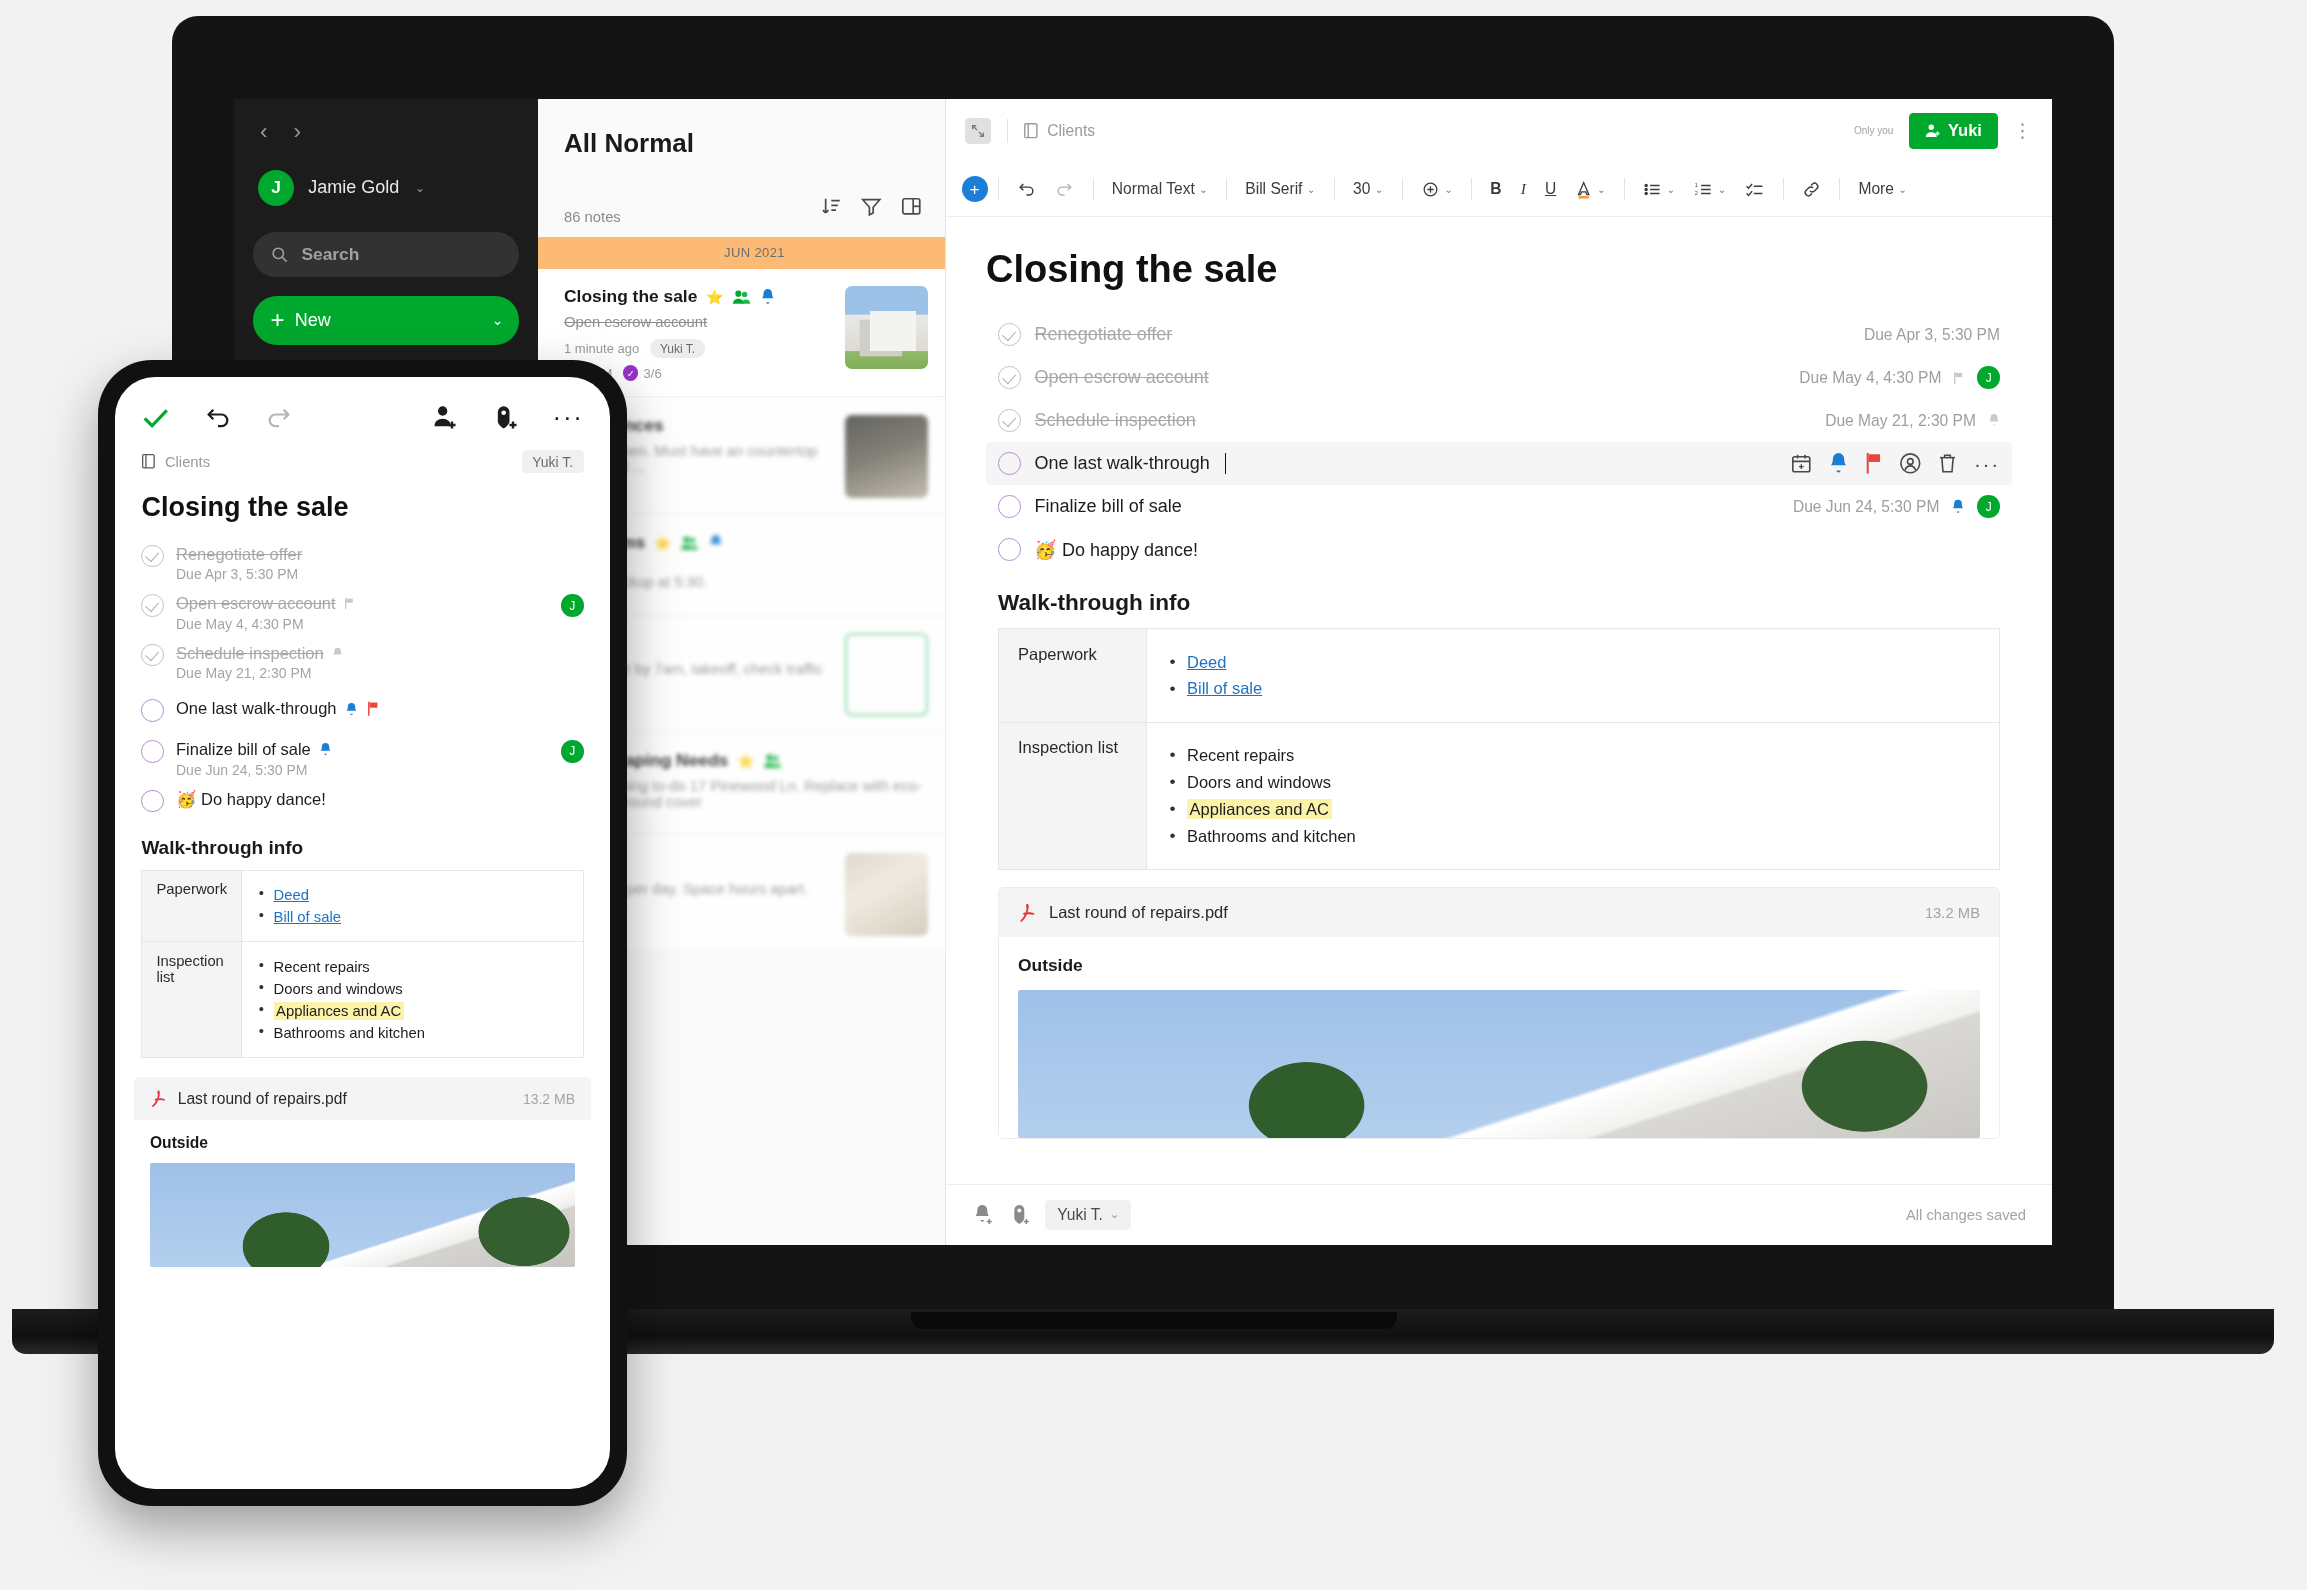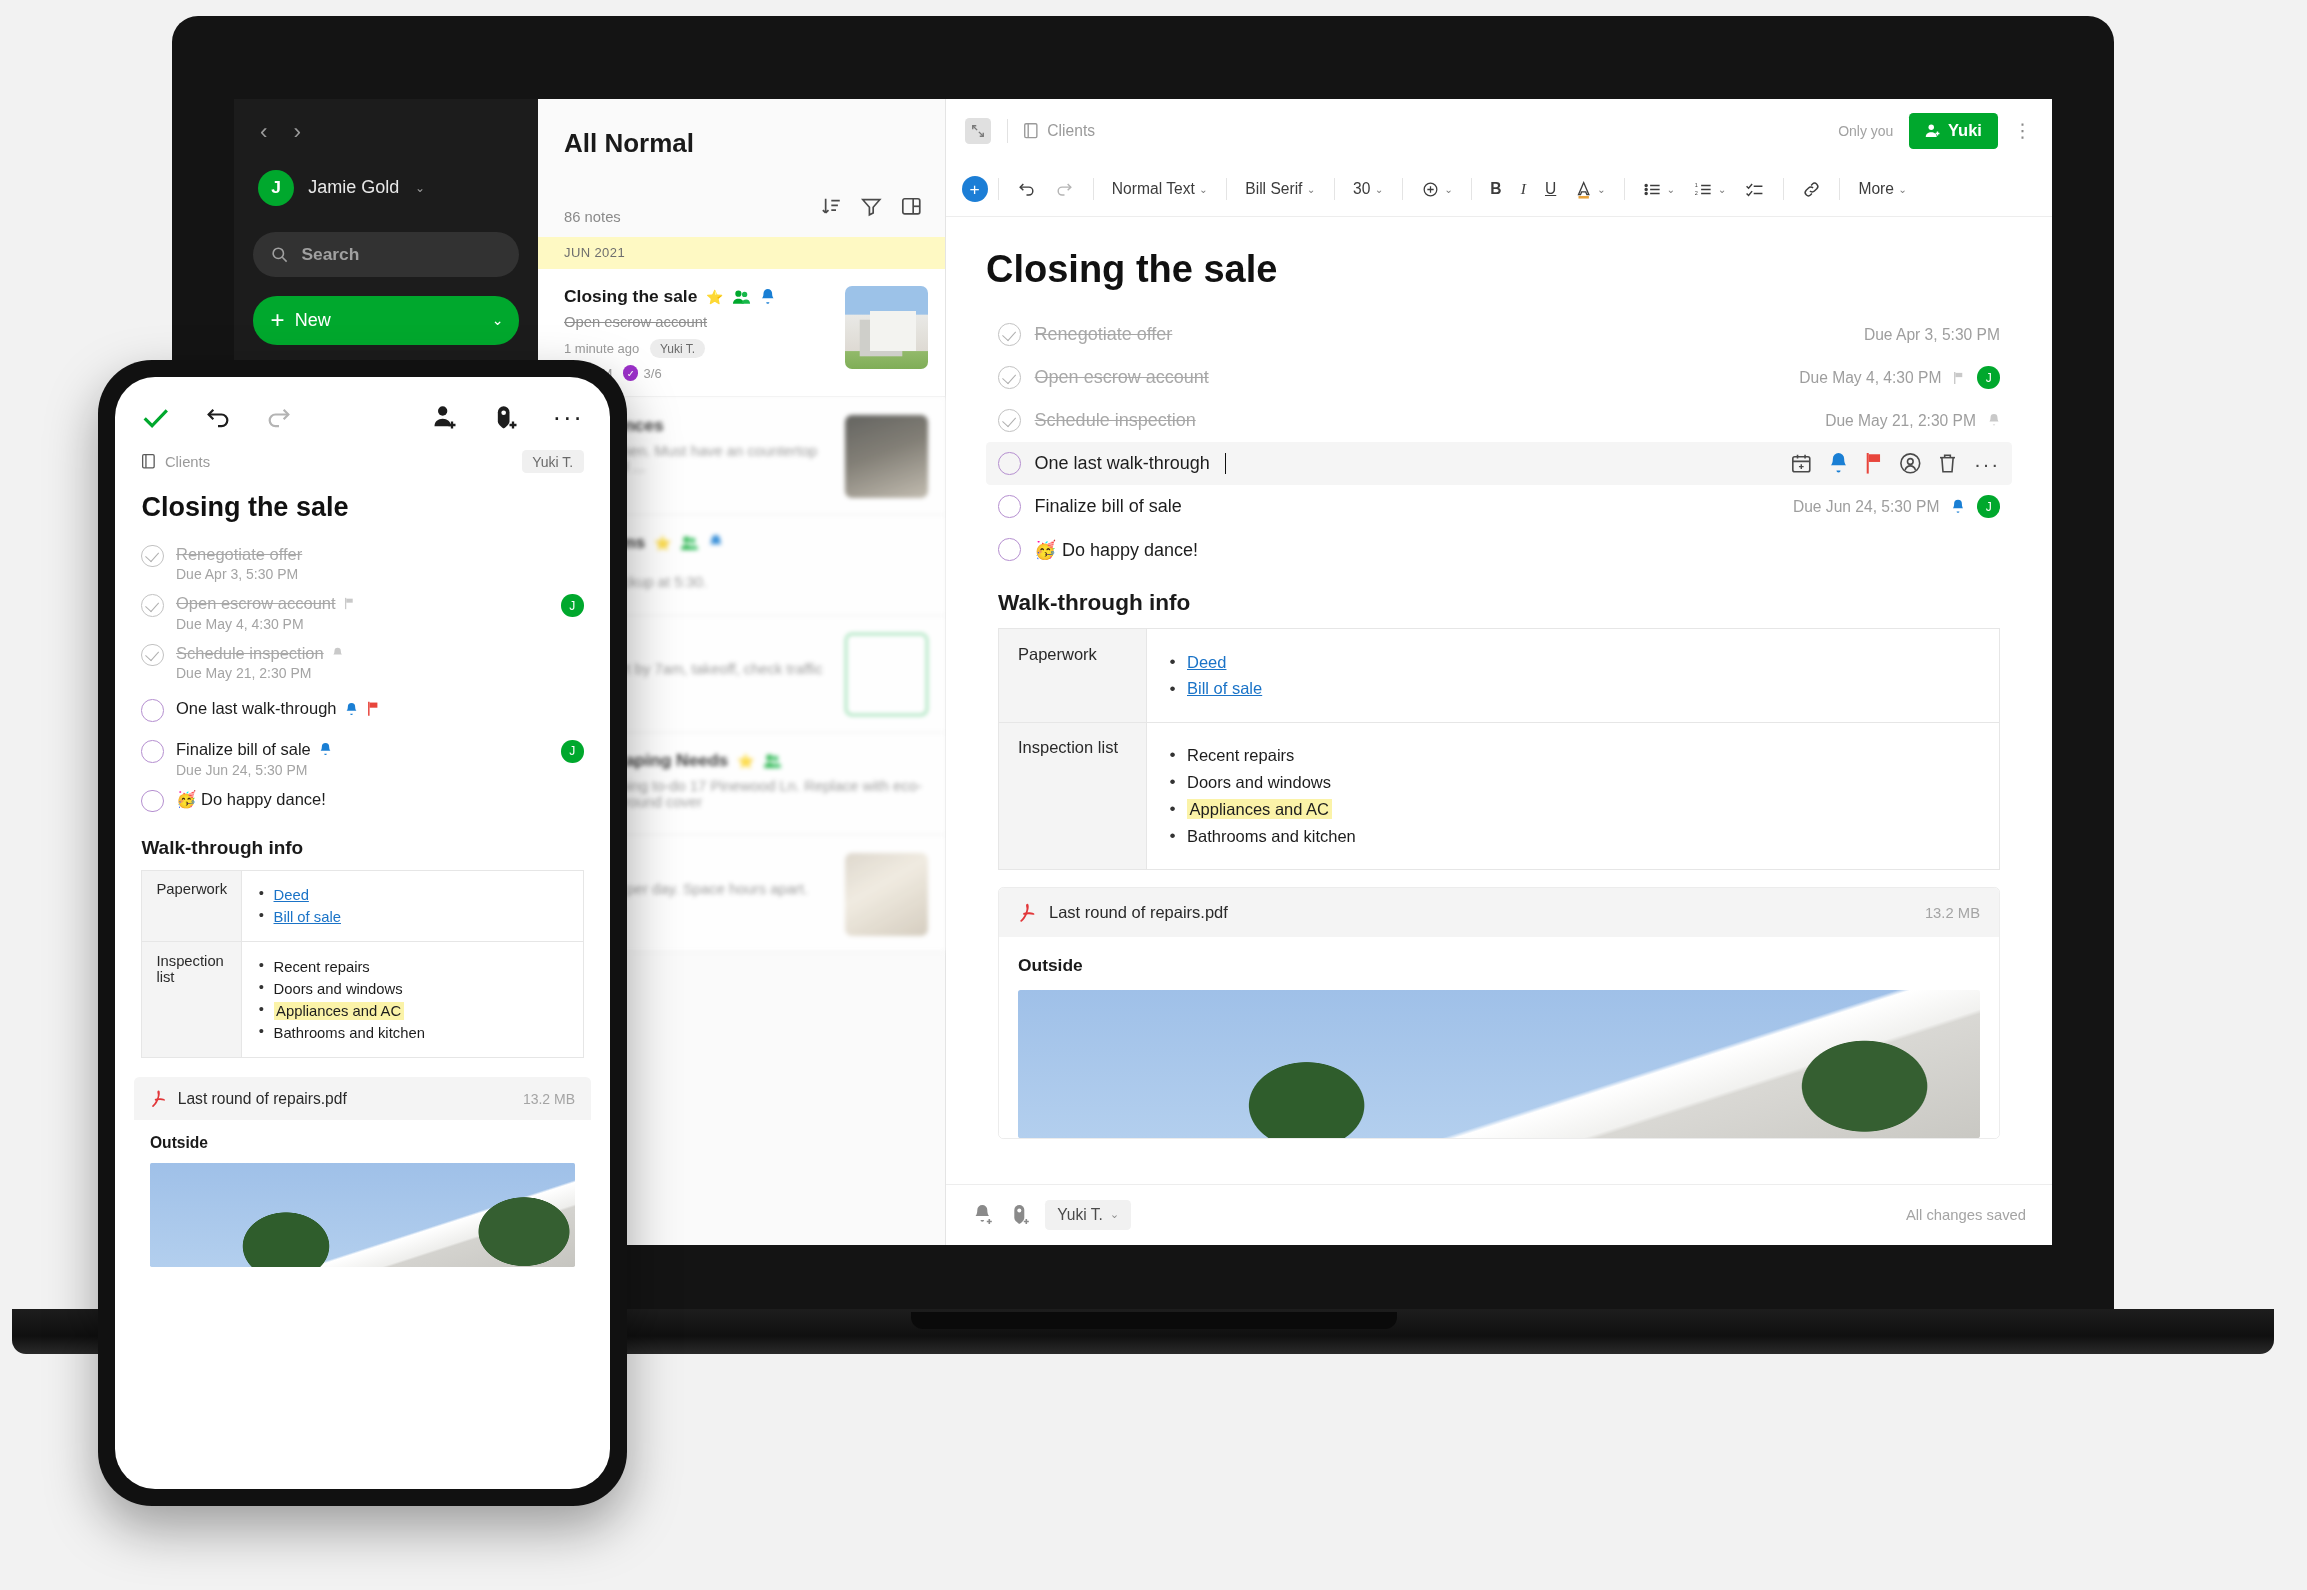--- a/index.html
+++ b/index.html
@@ -92,23 +92,24 @@
   }
   #list-title { font-size: 26px; font-weight: 600; color: #1a1a1a; padding: 29.5px 0 0 26px; }
   #list-meta {
     display: flex; align-items: center; justify-content: space-between;
     padding: 29.5px 22.6px 12px 26px;
   }
   #list-meta .count { color: #8a8a8a; font-size: 14.8px; margin-top: 20px; }
   #list-meta .icons { display: flex; gap: 17.4px; }
   .list-icon { width: 22.6px; height: 22.6px; color: #4a4a4a; }
   .month-header {
-    background: #fef9c3; color: #6e6e6e;
+    background: #fdba74; color: #6e6e6e;
     font-size: 13px; letter-spacing: 0.4px;
     padding: 8.7px 0 8.7px 26px;
+    text-align: center;
   }
   .note-card {
     display: flex; gap: 14px; padding: 17.4px 17.4px 15.6px 26px;
     border-bottom: 0.9px solid #ececec; background: #fff;
   }
   .note-card.selected { background: #fff; box-shadow: inset 2.6px 0 0 #ffffff; }
   .note-card .body { flex: 1; min-width: 0; }
   .note-title-row { display: flex; align-items: center; gap: 8.7px; margin-bottom: 7px; }
   .note-title { font-size: 17.4px; font-weight: 700; color: #1a1a1a; white-space: nowrap; }
   .note-snippet { font-size: 14.8px; color: #8e8e8e; margin-bottom: 8.7px; }
@@ -147,21 +148,21 @@
     height: 64px; padding: 0 19px; flex-shrink: 0;
   }
   .icon-btn-square {
     width: 26px; height: 26px; border-radius: 4.3px;
     background: #e0e0e0; color: #7a7a7a;
     display: flex; align-items: center; justify-content: center;
   }
   .vsep { width: 0.9px; height: 24px; background: #e2e2e2; margin: 0 15.6px; }
   .breadcrumb { display: flex; align-items: center; gap: 8.7px; color: #9a9a9a; font-size: 15.6px; }
   #editor-topbar .spacer { flex: 1; }
-  .only-you { color: #a2a2a2; font-size: 14px; margin-right: 15.6px; margin-left: 35px; }
+  .only-you { color: #a2a2a2; font-size: 10px; margin-right: 15.6px; margin-left: 35px; }
   #share-button {
     display: flex; align-items: center; gap: 7.8px;
     background: #00a82d; color: #fff;
     height: 36px; padding: 0 15.6px; border-radius: 4.3px;
     font-size: 16.5px; font-weight: 600;
   }
   .kebab { color: #8a8a8a; font-size: 19px; margin-left: 15.6px; letter-spacing: 0.9px; }
 
   #format-toolbar {
     display: flex; align-items: center; gap: 3.5px;

